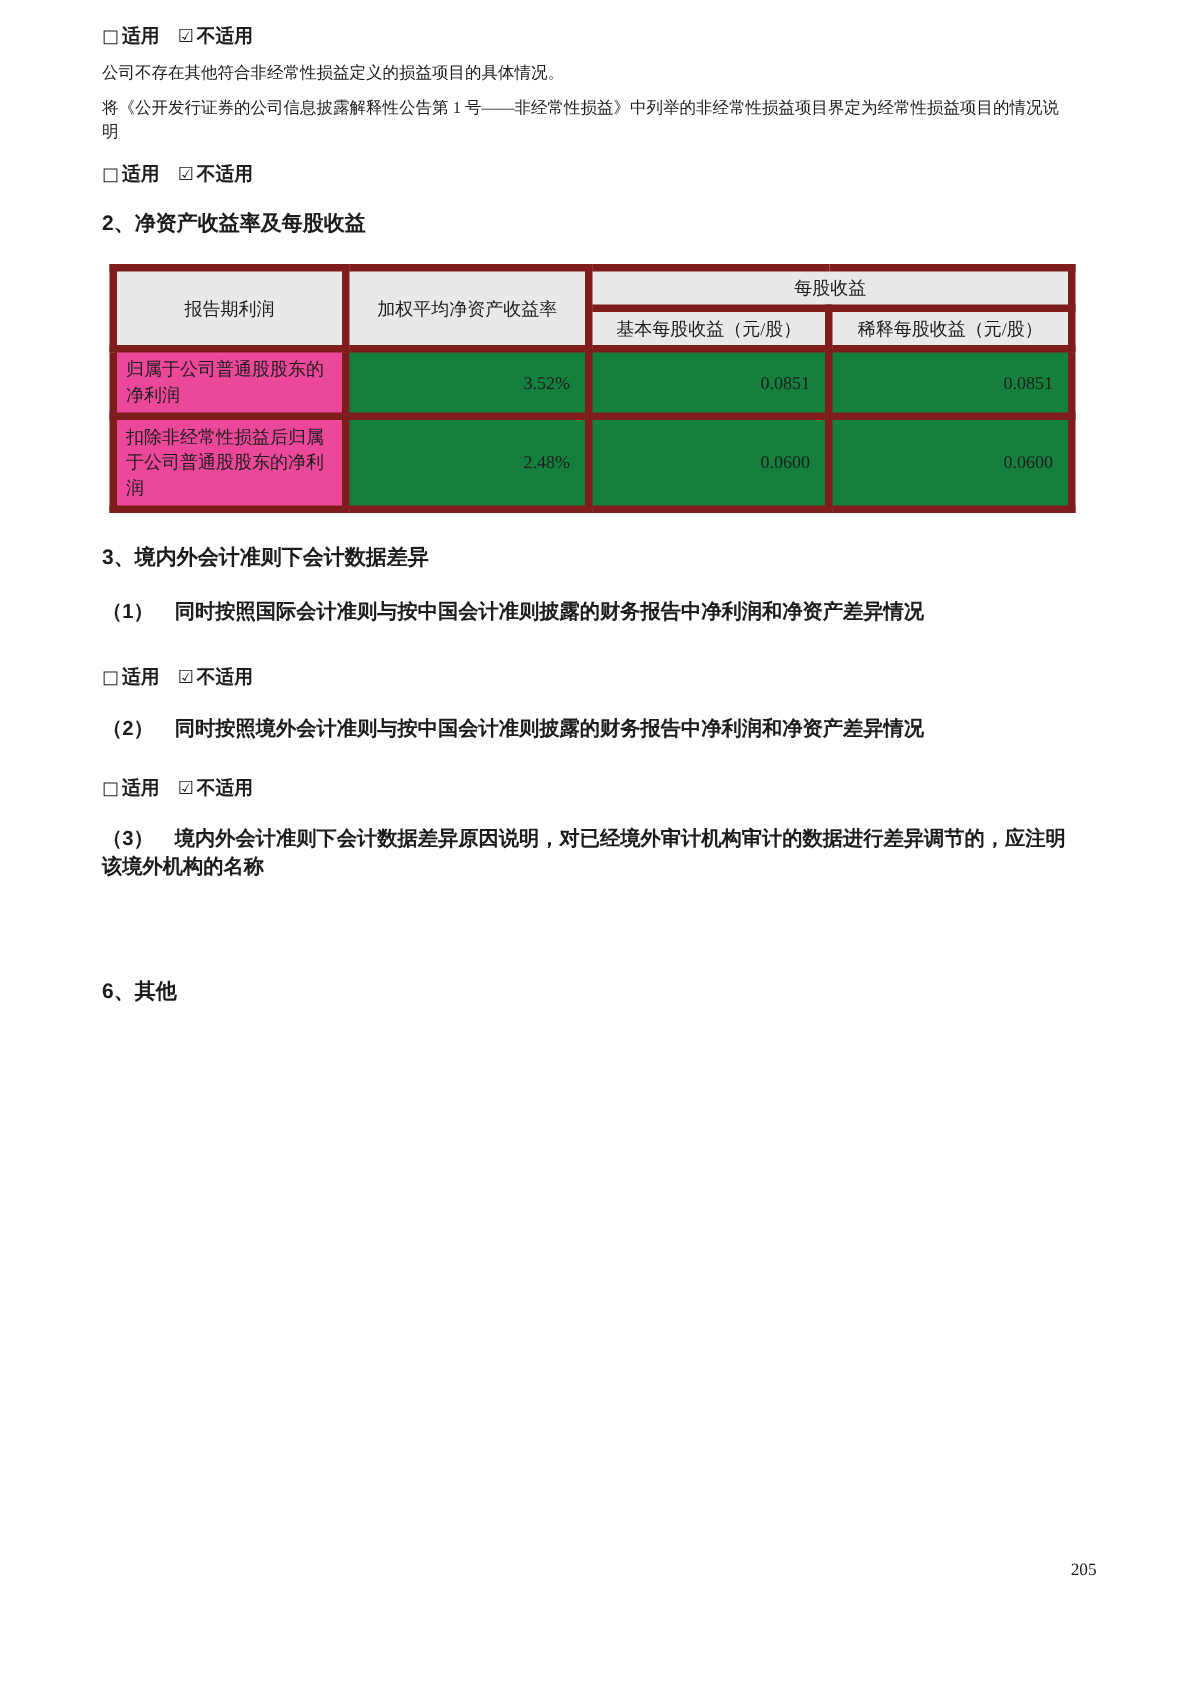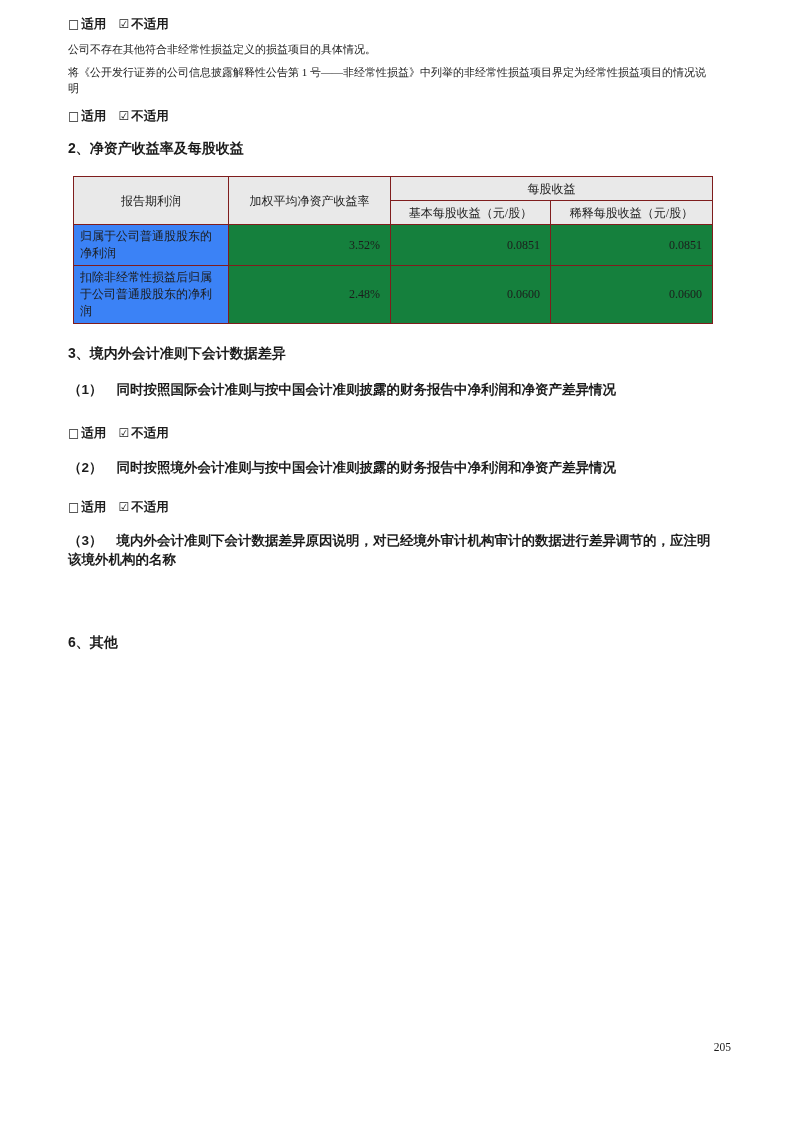--- a/index.html
+++ b/index.html
@@ -67,33 +67,33 @@
 
   table.eps-table {
     margin-top: 19px;
     margin-left: 5px;
     width: 639px;
     border-collapse: collapse;
     table-layout: fixed;
     font-size: 12px;
   }
   .eps-table th, .eps-table td {
-    border: 1px solid #7f1d1d;
+    border: 5px solid #7f1d1d;
     font-weight: normal;
   }
   .eps-table th {
     background: #e9e9e9;
     text-align: center;
     padding: 3px 4px;
     height: 24px;
     line-height: 16px;
   }
   .eps-table td { background: #15803d; }
   .eps-table td.row-label {
-    background: #3b82f6;
+    background: #ec4899;
     text-align: left;
     padding: 3px 6px;
     height: 39px;
     line-height: 17px;
   }
   .eps-table td.num-cell {
     text-align: right;
     padding: 3px 10px;
   }
 

